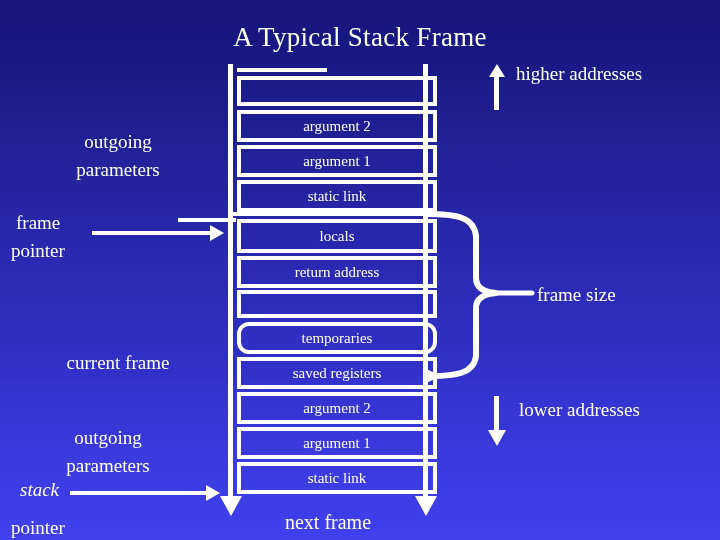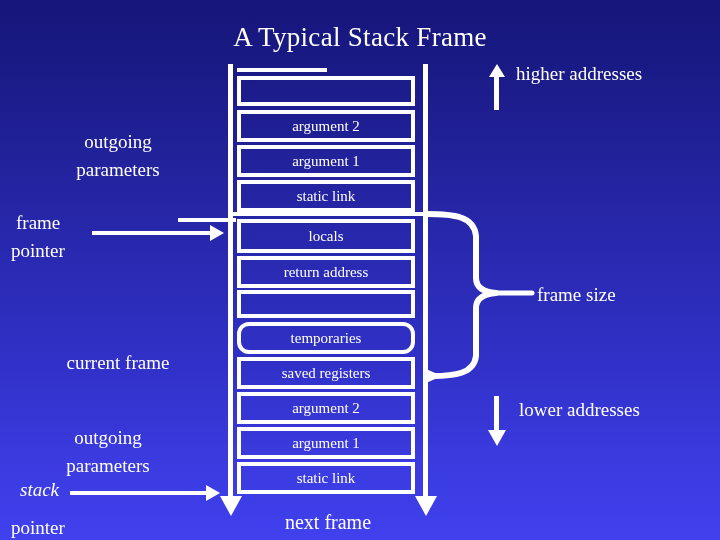--- a/index.html
+++ b/index.html
@@ -78,21 +78,21 @@
     border-right: 11px solid transparent;
     border-top: 20px solid #ffffff;
   }
   .rail-head.l { left: -8px; }
   .rail-head.r { left: 187px; }
 
   
   .cell {
     position: absolute;
     left: 9px;
-    width: 178px;
+    width: 200px;
     box-sizing: border-box;
     border: 4px solid #ffffff;
     background: transparent;
     text-align: left;
     font-size: 15px;
     line-height: 1;
     display: flex;
     align-items: center;
     justify-content: center;
     white-space: nowrap;

